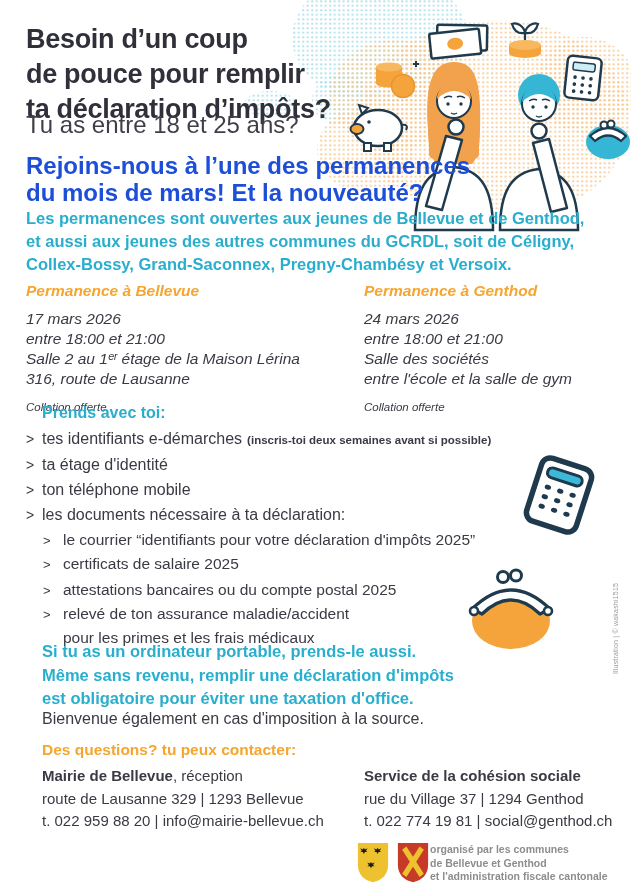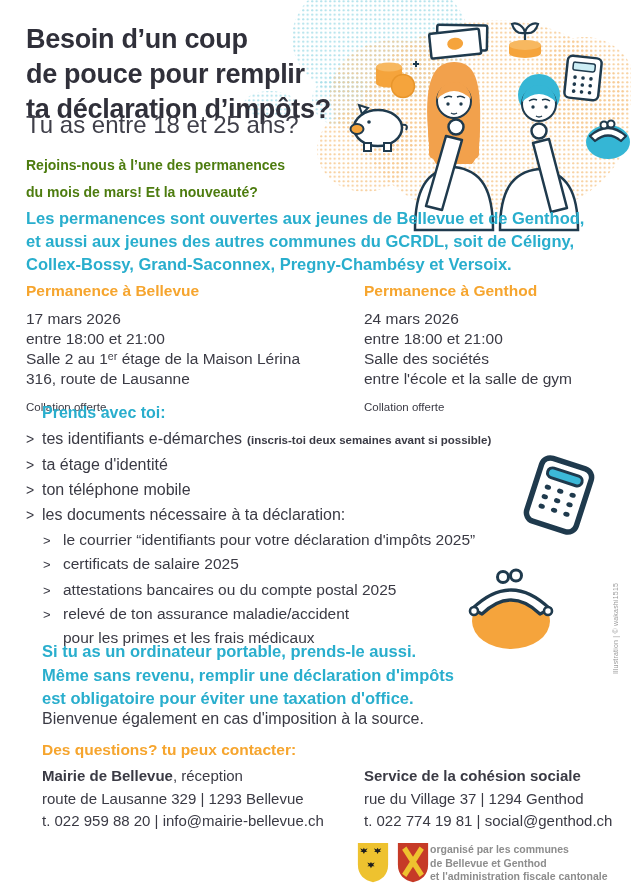--- a/index.html
+++ b/index.html
@@ -4,24 +4,24 @@
 <style>
   html,body{margin:0;padding:0;background:#fff;}
   .page{
     position:relative;width:631px;height:893px;background:#ffffff;overflow:hidden;
     font-family:"Liberation Sans","DejaVu Sans",sans-serif;color:#3a3a44;
   }
   .abs{position:absolute;}
   
   .title{left:26px;top:22px;font-size:27px;font-weight:700;line-height:35px;color:#30303a;letter-spacing:-0.3px;}
   .subtitle{left:26px;top:111px;font-size:24px;font-weight:400;color:#3f3f49;}
-  .intro{left:26px;top:152px;font-size:14px;font-weight:700;line-height:27px;color:#4d7c0f;}
+  .intro{left:26px;top:152px;font-size:24px;font-weight:700;line-height:27px;color:#1d4ed8;}
   .notice{left:26px;top:207px;font-size:16.5px;font-weight:700;line-height:23px;color:#29aecd;}
   
-  .perm{top:282px;}
+  .perm{top:282px;font-style:italic;}
   .perm-left{left:26px;width:330px;}
   .perm-right{left:364px;width:250px;}
   .perm-title{color:#f6a52e;font-weight:700;font-size:15.5px;margin-bottom:9px;}
   .perm-line{font-size:15.5px;line-height:20px;color:#3a3a44;}
   .perm-note{font-size:11.5px;margin-top:12px;color:#3a3a44;}
   
   .checklist{left:26px;top:404px;width:530px;}
   .check-title{color:#29aecd;font-weight:700;font-size:16px;margin-left:16px;margin-bottom:7px;}
   .item{display:flex;align-items:baseline;font-size:16px;line-height:20px;margin-bottom:5px;color:#3a3a44;}
   .item .b{flex:0 0 16px;font-size:14px;}

